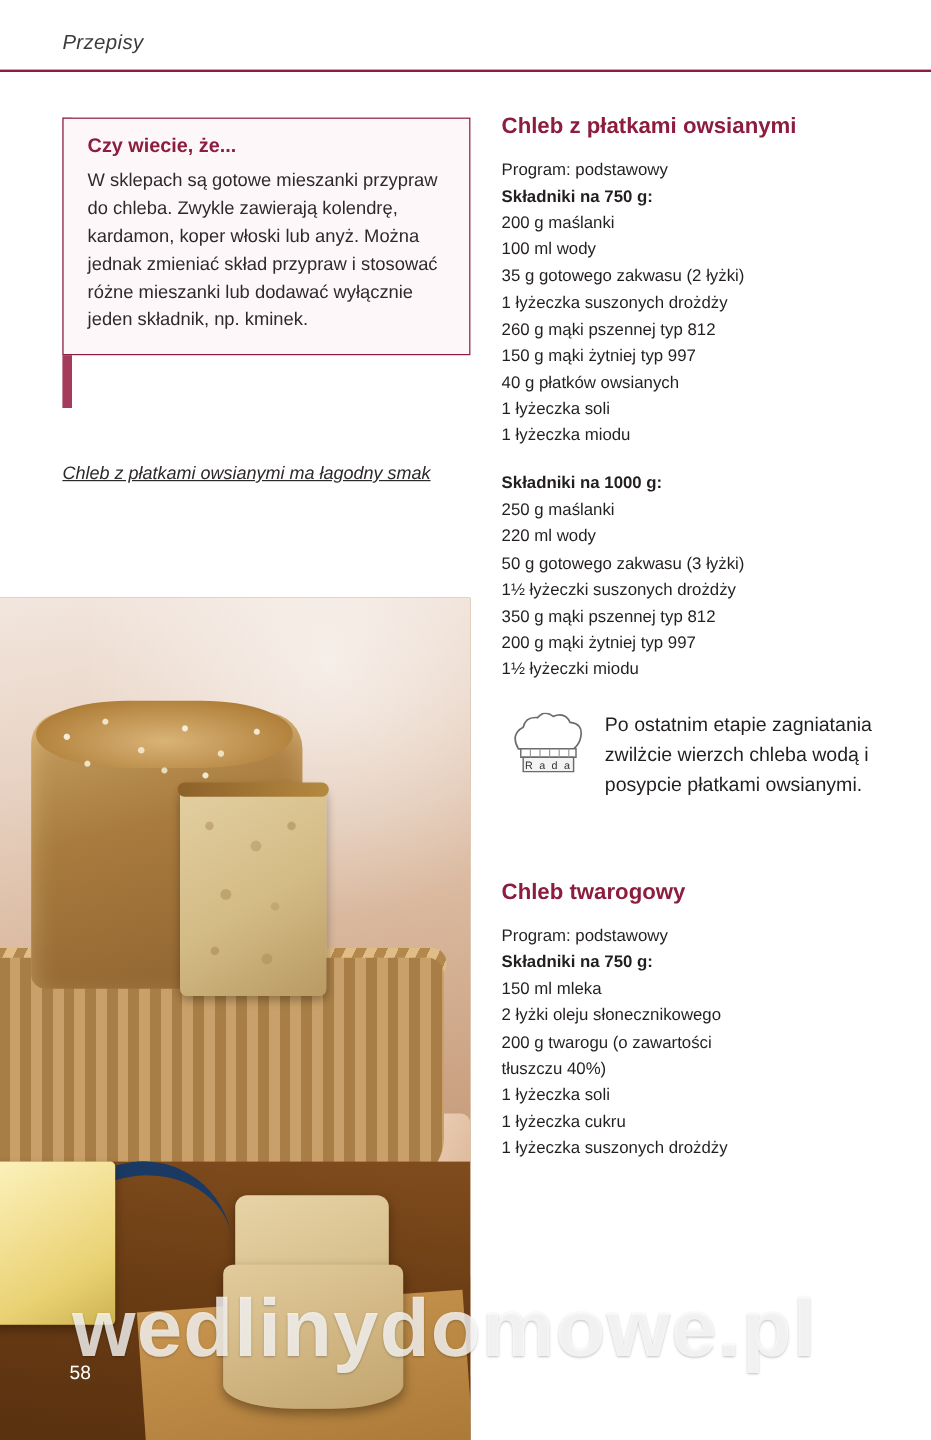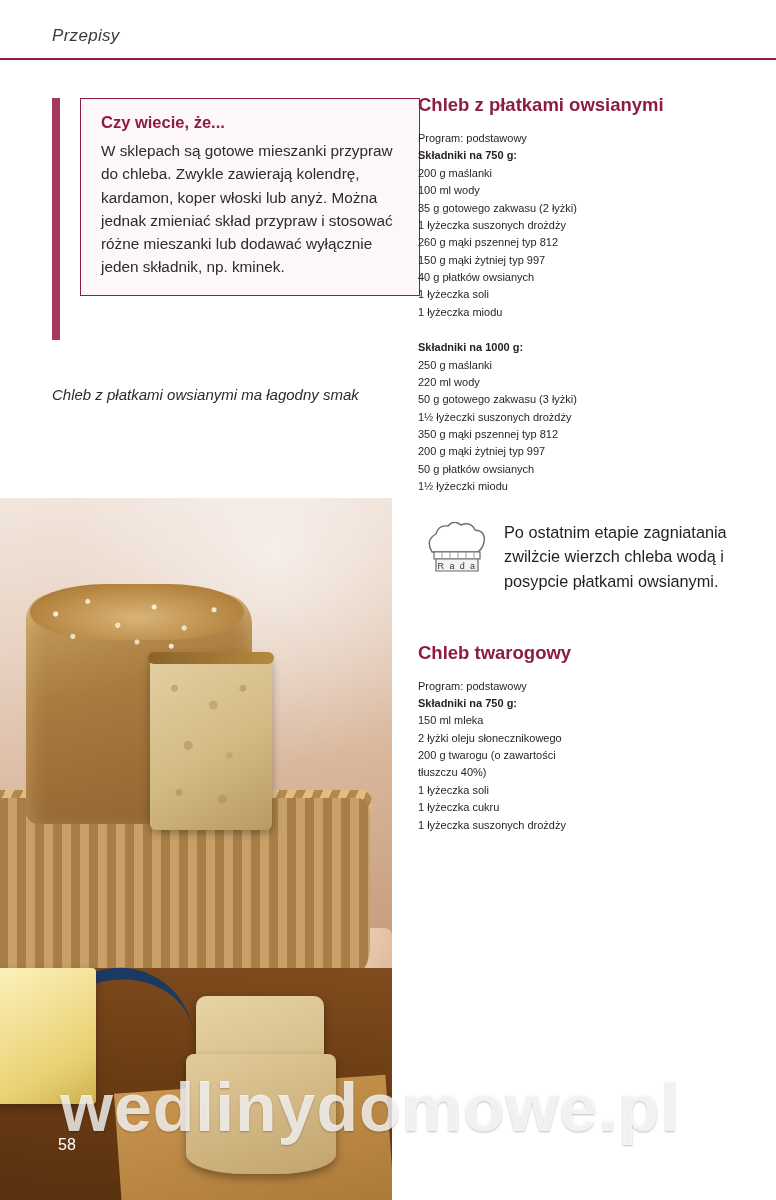--- a/index.html
+++ b/index.html
@@ -47,21 +47,20 @@
   }
 
   .didyouknow {
     position: absolute;
     left: 52px;
     top: 34px;
     width: 340px;
     border: 1px solid #8c1d3f;
     background: #fdf7f9;
     padding: 14px 16px 16px 16px;
-    margin-left: 28px;
   }
   .didyouknow-accent {
     position: absolute;
     left: 52px;
     top: 34px;
     width: 8px;
     height: 242px;
     background: #a43a5c;
   }
   .dyk-title {
@@ -79,20 +78,21 @@
 
   .caption {
     position: absolute;
     left: 52px;
     top: 320px;
     width: 320px;
     font-style: italic;
     font-size: 15px;
     line-height: 1.45;
     color: #2e2a2b;
+    text-decoration: underline;
   }
 
   
   .photo {
     position: absolute;
     left: 0;
     top: 434px;
     width: 392px;
     height: 766px;
     overflow: hidden;
@@ -242,23 +242,23 @@
     left: 418px;
     top: 64px;
     width: 340px;
   }
   .recipe-title {
     font-weight: bold;
     font-size: 18.5px;
     color: #8c1d3f;
     margin: 30px 0 14px 0;
   }
-  .recipe-title.second { margin-top: 26px; }
+  .recipe-title.second { margin-top: 44px; }
   .line {
-    font-size: 11px;
+    font-size: 14px;
     line-height: 1.58;
     color: #231f20;
   }
   .line.bold { font-weight: bold; }
   .grp { margin-bottom: 2px; }
   .spacer { height: 16px; }
 
   
   .tip {
     position: relative;
@@ -375,21 +375,20 @@
   <div class="spacer"></div>
 
   <div class="grp">
     <div class="line bold">Składniki na 1000 g:</div>
     <div class="line">250 g maślanki</div>
     <div class="line">220 ml wody</div>
     <div class="line">50 g gotowego zakwasu (3 łyżki)</div>
     <div class="line">1½ łyżeczki suszonych drożdży</div>
     <div class="line">350 g mąki pszennej typ 812</div>
     <div class="line">200 g mąki żytniej typ 997</div>
-    <div class="line">50 g płatków owsianych</div>
     <div class="line">1½ łyżeczki miodu</div>
   </div>
 
   <div class="tip">
     <div class="tip-icon">
       <svg viewBox="0 0 70 62" width="70" height="62" aria-hidden="true">
         <path d="M10 30 q-7 -12 4 -18 q2 -9 12 -8 q6 -7 13 -1 q10 -4 14 5 q11 1 9 12 q-1 6 -6 10 z" fill="#ffffff" stroke="#6b6b6b" stroke-width="1.4"></path>
         <path d="M12 30 h46 v7 h-46 z" fill="#ffffff" stroke="#6b6b6b" stroke-width="1.2"></path>
         <path d="M14 37 h42 v12 h-42 z" fill="#f3f3f3" stroke="#6b6b6b" stroke-width="1.2"></path>
         <path d="M20 30 v7 M28 30 v7 M36 30 v7 M44 30 v7 M52 30 v7" stroke="#9a9a9a" stroke-width="1"></path>

